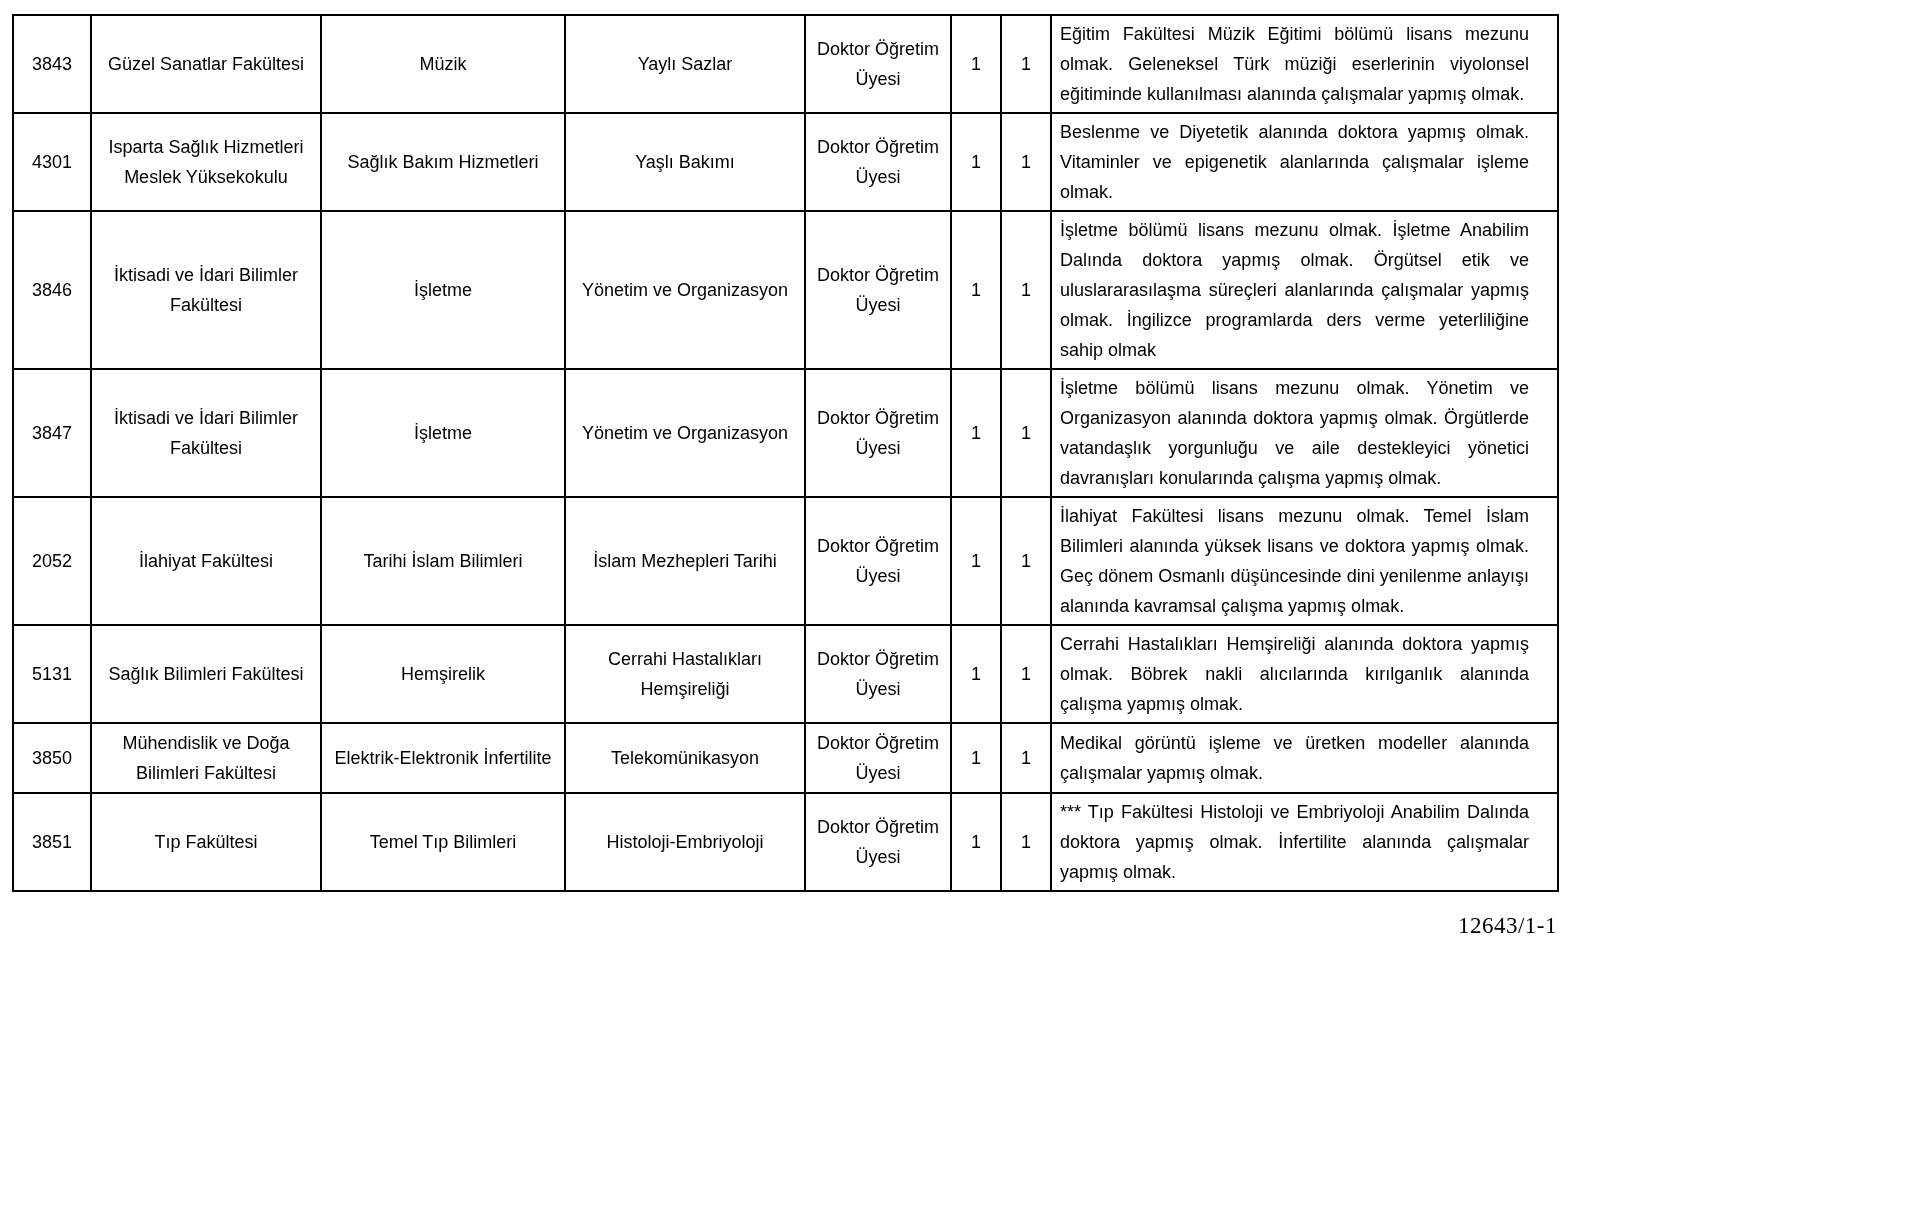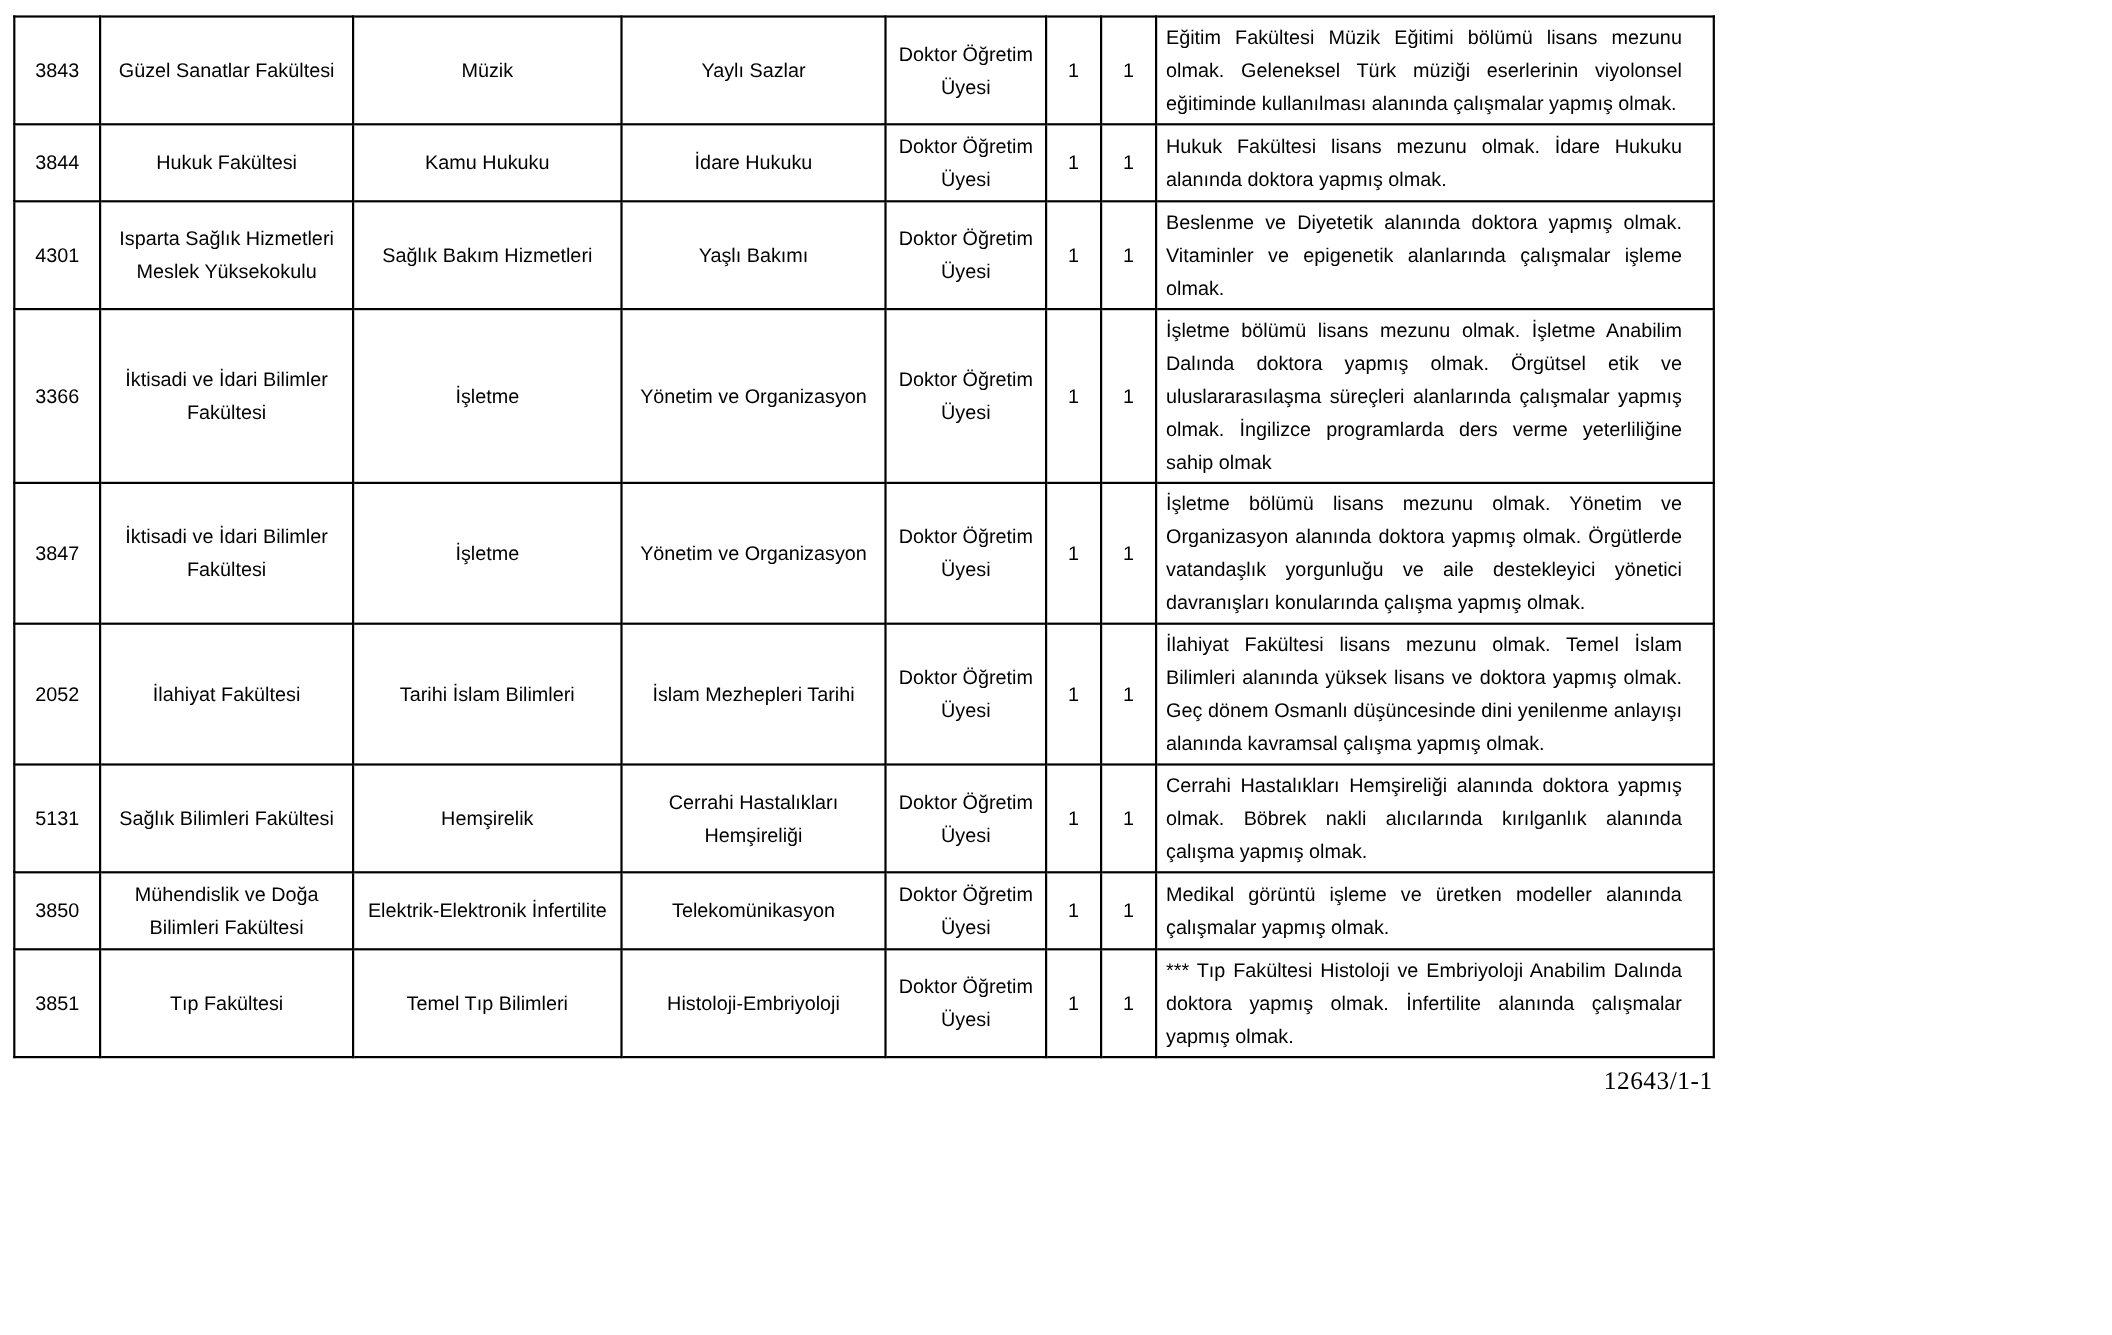--- a/index.html
+++ b/index.html
@@ -40,21 +40,21 @@
   col.w-field { width: 240px; }
   col.w-title { width: 146px; }
   col.w-n1    { width: 50px; }
   col.w-n2    { width: 50px; }
   col.w-desc  { width: 507px; }
   .footer {
     width: 1545px;
     text-align: right;
     font-family: "Liberation Serif", serif;
     font-size: 23px;
-    margin-top: 8px;
+    margin-top: 21px;
     letter-spacing: 0.5px;
     color: #000;
   }
 </style>
 </head>
 <body>
 
 <div class="page">
 
   <table class="jobs">
@@ -73,44 +73,34 @@
     <td class="c-id">3843</td>
     <td class="c-fac">Güzel Sanatlar Fakültesi</td>
     <td class="c-dept">Müzik</td>
     <td class="c-field">Yaylı Sazlar</td>
     <td class="c-title">Doktor Öğretim Üyesi</td>
     <td class="c-n1">1</td>
     <td class="c-n2">1</td>
     <td class="c-desc">Eğitim Fakültesi Müzik Eğitimi bölümü lisans mezunu olmak. Geleneksel Türk müziği eserlerinin viyolonsel eğitiminde kullanılması alanında çalışmalar yapmış olmak.</td>
   </tr>
 
-  <tr>
-    <td class="c-id">3844</td>
-    <td class="c-fac">Hukuk Fakültesi</td>
-    <td class="c-dept">Kamu Hukuku</td>
-    <td class="c-field">İdare Hukuku</td>
-    <td class="c-title">Doktor Öğretim Üyesi</td>
-    <td class="c-n1">1</td>
-    <td class="c-n2">1</td>
-    <td class="c-desc">Hukuk Fakültesi lisans mezunu olmak. İdare Hukuku alanında doktora yapmış olmak.</td>
-  </tr>
 
   <tr>
     <td class="c-id">4301</td>
     <td class="c-fac">Isparta Sağlık Hizmetleri Meslek Yüksekokulu</td>
     <td class="c-dept">Sağlık Bakım Hizmetleri</td>
     <td class="c-field">Yaşlı Bakımı</td>
     <td class="c-title">Doktor Öğretim Üyesi</td>
     <td class="c-n1">1</td>
     <td class="c-n2">1</td>
     <td class="c-desc">Beslenme ve Diyetetik alanında doktora yapmış olmak. Vitaminler ve epigenetik alanlarında çalışmalar işleme olmak.</td>
   </tr>
 
   <tr>
-    <td class="c-id">3366</td>
+    <td class="c-id">3846</td>
     <td class="c-fac">İktisadi ve İdari Bilimler Fakültesi</td>
     <td class="c-dept">İşletme</td>
     <td class="c-field">Yönetim ve Organizasyon</td>
     <td class="c-title">Doktor Öğretim Üyesi</td>
     <td class="c-n1">1</td>
     <td class="c-n2">1</td>
     <td class="c-desc">İşletme bölümü lisans mezunu olmak. İşletme Anabilim Dalında doktora yapmış olmak. Örgütsel etik ve uluslararasılaşma süreçleri alanlarında çalışmalar yapmış olmak. İngilizce programlarda ders verme yeterliliğine sahip olmak</td>
   </tr>
 
   <tr>

